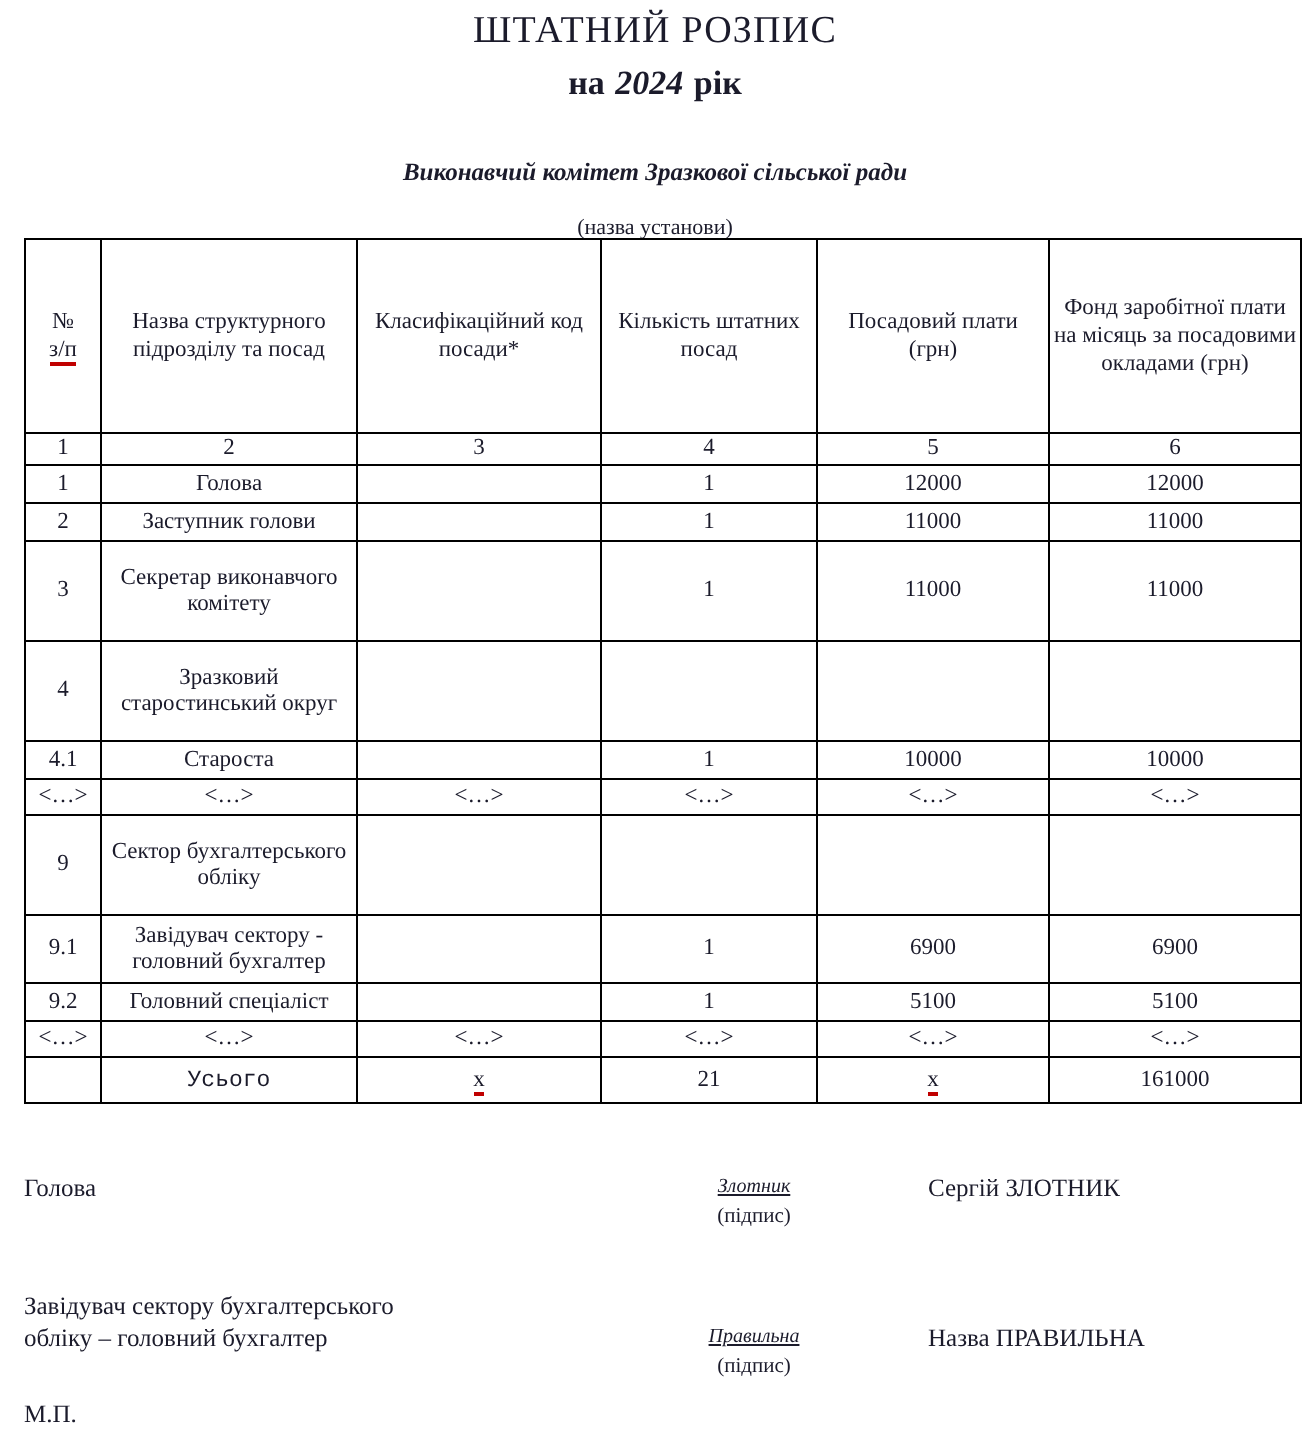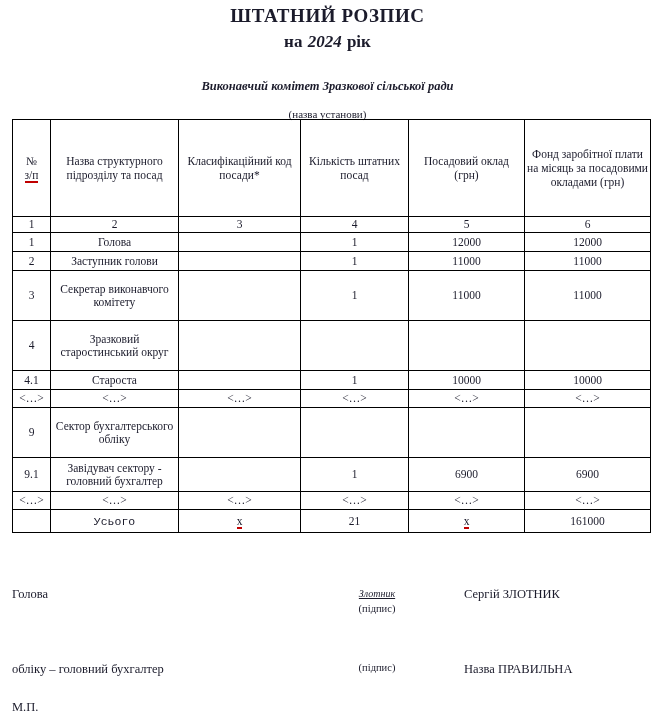--- a/index.html
+++ b/index.html
@@ -23,21 +23,21 @@
     height: 721px;
   }
 
   
   .title-block {
     text-align: center;
     padding-top: 4px;
   }
   .doc-title {
     font-size: 19px;
-    font-weight: bold;
+    font-weight: normal;
     letter-spacing: 0.6px;
     line-height: 24px;
     margin: 0;
   }
   .doc-subtitle {
     font-size: 17px;
     font-weight: bold;
     line-height: 24px;
     margin: 2px 0 0 0;
   }
@@ -196,21 +196,21 @@
       </colgroup>
       <thead>
         <tr>
           <th>
             <span>№</span><br>
             <span class="sp">з/п</span>
           </th>
           <th>Назва структурного підрозділу та посад</th>
           <th>Класифікаційний код посади*</th>
           <th>Кількість штатних посад</th>
-          <th>Посадовий оклад (грн)</th>
+          <th>Посадовий плати (грн)</th>
           <th>Фонд заробітної плати на місяць за посадовими окладами (грн)</th>
         </tr>
         <tr class="colnum">
           <td>1</td>
           <td>2</td>
           <td>3</td>
           <td>4</td>
           <td>5</td>
           <td>6</td>
         </tr>
@@ -273,20 +273,28 @@
             <td></td>
           </tr>
           <tr class="r-mid">
             <td>9.1</td>
             <td>Завідувач сектору - головний бухгалтер</td>
             <td></td>
             <td>1</td>
             <td>6900</td>
             <td>6900</td>
           </tr>
+          <tr class="r-norm">
+            <td>9.2</td>
+            <td>Головний спеціаліст</td>
+            <td></td>
+            <td>1</td>
+            <td>5100</td>
+            <td>5100</td>
+          </tr>
           <tr class="r-dots">
             <td>&lt;…&gt;</td>
             <td>&lt;…&gt;</td>
             <td>&lt;…&gt;</td>
             <td>&lt;…&gt;</td>
             <td>&lt;…&gt;</td>
             <td>&lt;…&gt;</td>
           </tr>
         </tbody>
       <tfoot>
@@ -309,24 +317,25 @@
         <div class="sig-sign">Злотник</div>
         <div class="sig-hint">(підпис)</div>
       </div>
       <div class="sig-name">Сергій ЗЛОТНИК</div>
     </div>
   </div>
 
   <div class="sig" id="sig-acct">
     <div class="sig-row">
       <div class="sig-post">
-        <br>
+        <span>Завідувач сектору бухгалтерського</span><br>
         <span>обліку – головний бухгалтер</span>
       </div>
       <div class="sig-sign-wrap" style="top:16px;">
+        <div class="sig-sign">Правильна</div>
         <div class="sig-hint">(підпис)</div>
       </div>
       <div class="sig-name" style="top:16px;">Назва ПРАВИЛЬНА</div>
     </div>
   </div>
 
   <div class="mp">М.П.</div>
 
 </div>
 

